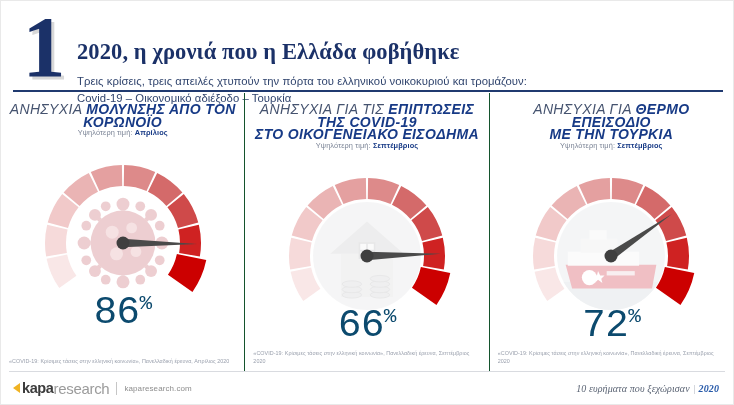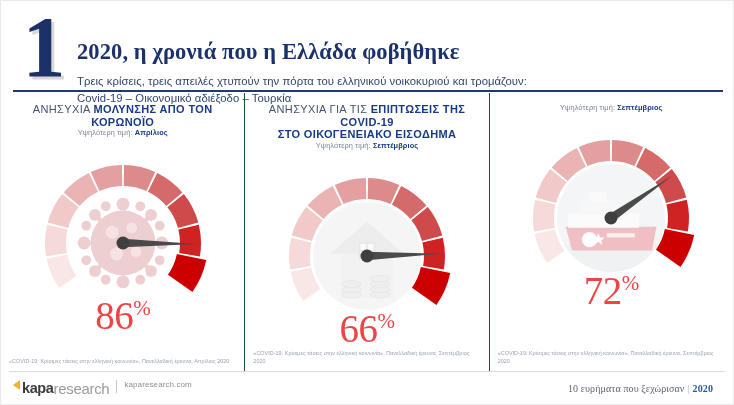--- a/index.html
+++ b/index.html
@@ -67,25 +67,26 @@
   }
   .panel {
     position: relative;
     flex: 1 1 0;
     padding: 10px 6px 0 6px;
     text-align: center;
   }
   .panel + .panel { border-left: 1px solid #14532d; }
 
   .panel-title {
-    font-size: 11px;
+    font-size: 14px;
     color: #45536f;
     letter-spacing: 0.35px;
     line-height: 12.6px;
     text-transform: uppercase;
+    font-style: italic;
   }
   .panel-title b { color: #173a86; font-weight: bold; }
   .panel-sub {
     margin-top: 0;
     font-size: 7.4px;
     color: #7b8496;
     letter-spacing: 0.1px;
   }
   .panel-sub b { color: #173a86; font-weight: bold; }
 
@@ -103,25 +104,25 @@
     width: 108px; height: 108px;
     border-radius: 50%;
     overflow: hidden;
     opacity: 0.32;
   }
   .gauge-svg { position: absolute; left: 0; top: 0; }
 
   .pct {
     position: relative;
     margin-top: -16px;
-    font-family: Liberation Serif, serif;
+    font-family: Liberation Mono, monospace;
     font-size: 39px;
     font-weight: normal;
-    color: #ef4444;
-    line-height: 50px;
+    color: #0c4a6e;
+    line-height: 42px;
     letter-spacing: -0.5px;
   }
   .pct .sym { font-size: 21px; vertical-align: 14px; }
 
   .source {
     position: absolute;
     left: 8px; right: 8px; bottom: 6px;
     font-size: 5.4px;
     color: #9aa0ad;
     text-align: left;
@@ -131,42 +132,42 @@
 
   
   .footer {
     position: relative;
     height: 33px;
     border-top: 1px solid #d9dbe0;
     margin: 0 8px;
     display: flex;
     align-items: center;
   }
-  .logo-block { display: flex; align-items: flex-start; margin-left: 4px; }
+  .logo-block { display: flex; align-items: center; margin-left: 4px; }
   .logo-mark {
     width: 0; height: 0;
     border-top: 5px solid transparent;
     border-bottom: 5px solid transparent;
     border-right: 7px solid #f0b323;
     margin-right: 2px;
   }
   .logo-kapa {
     font-size: 14.5px; font-weight: bold; color: #3c3c3c; letter-spacing: -0.4px;
   }
   .logo-research {
     font-size: 15px; color: #9b9b9b; letter-spacing: -0.3px;
   }
   .logo-divider {
     width: 1px; height: 13px; background: #c6c6c6; margin: 0 7px;
   }
   .logo-url { font-size: 8px; color: #8d8d8d; letter-spacing: 0.1px; }
   .footer-right {
-    margin-left: auto; margin-right: 12px;
+    margin-left: auto; margin-right: 6px;
     font-family: "Liberation Serif", serif;
-    font-size: 10px; color: #5b6474; letter-spacing: 0.1px;
+    font-size: 10px; color: #5b6474; letter-spacing: 0.1px; font-style: italic;
   }
   .footer-right .bar { color: #aeb4c0; margin: 0 3px; }
   .footer-right .yr { color: #2558a8; font-weight: bold; }
 
   
   .art { position: absolute; left:0; top:0; width: 100%; height: 100%; }
 </style>
 </head>
 <body>
 
@@ -308,20 +309,23 @@
             </g>
         </svg>
       </div>
 
       <div class="pct"><span>66</span><span class="sym">%</span></div>
 
       <div class="source">«COVID-19: Κρίσιμες τάσεις στην ελληνική κοινωνία», Πανελλαδική έρευνα, Σεπτέμβριος 2020</div>
     </div>
 
     <div class="panel">
+      <div class="panel-title">
+        <span>ΑΝΗΣΥΧΙΑ ΓΙΑ </span><b>ΘΕΡΜΟ ΕΠΕΙΣΟΔΙΟ</b><br><b>ΜΕ ΤΗΝ ΤΟΥΡΚΙΑ</b>
+      </div>
       <div class="panel-sub">
         <span>Υψηλότερη τιμή: </span><b>Σεπτέμβριος</b>
       </div>
 
       <div class="gauge-wrap">
         <div class="gauge-photo">
           <svg class="art" viewBox="0 0 100 100">
             <rect x="0" y="0" width="100" height="100" fill="#dfe3e6"></rect>
             <rect x="0" y="74" width="100" height="26" fill="#cfd6da"></rect>
             <path d="M8 58 L92 58 L88 80 L14 80 Z" fill="#d33a4a"></path>

